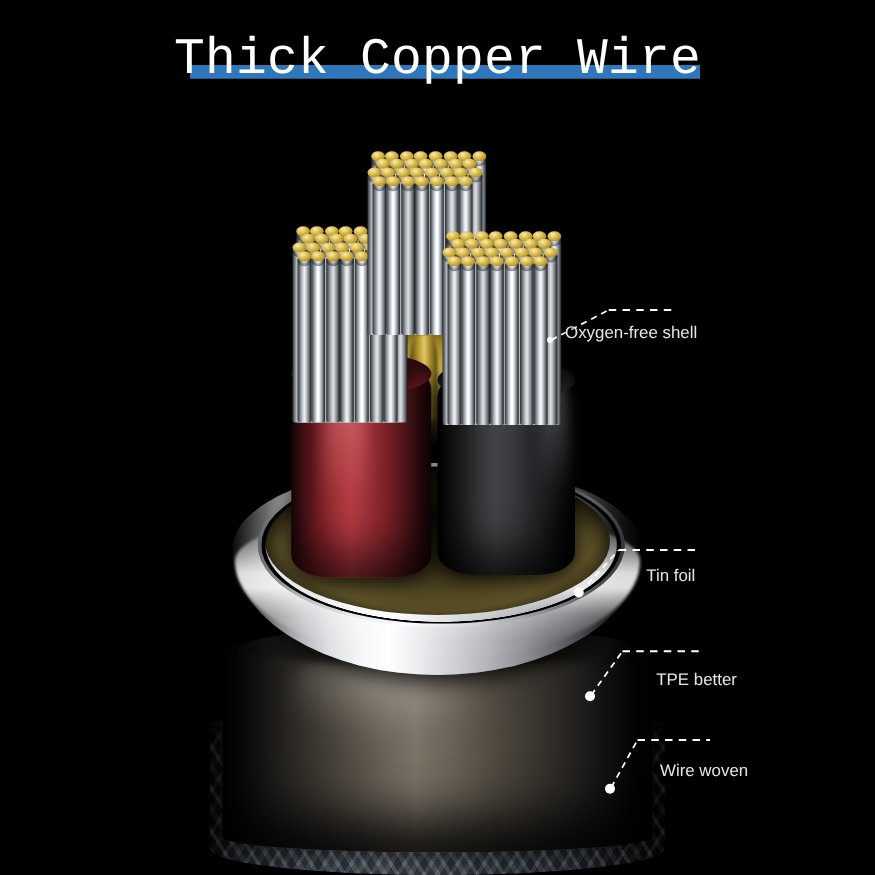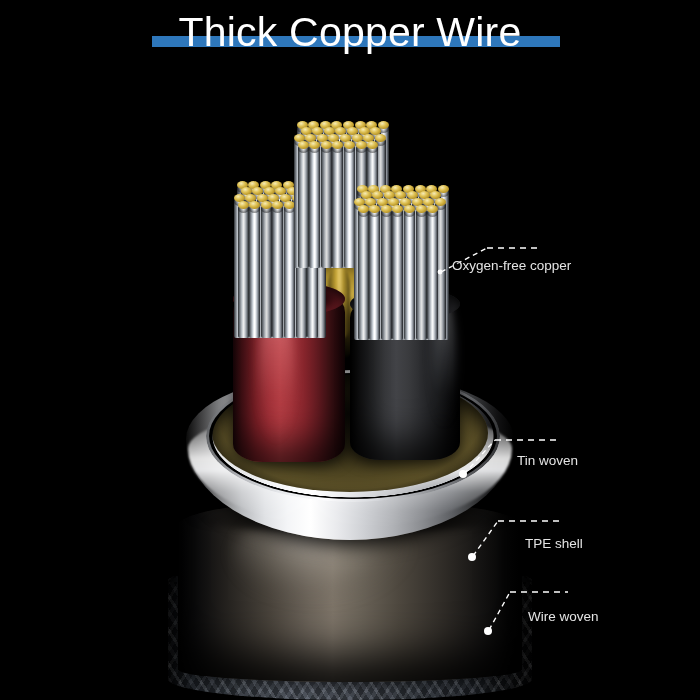--- a/index.html
+++ b/index.html
@@ -14,24 +14,25 @@
     height: 700px;
     background: #000000;
     overflow: hidden;
     font-family: "Liberation Sans", sans-serif;
     -webkit-font-smoothing: antialiased;
   }
 
   
   #header {
     position: absolute;
-    left: 0; top: 0;
+    left: 0; top: 16px;
     width: 612px;
     height: 110px;
     z-index: 60;
+    font-family: Liberation Mono, monospace;
   }
   #title-bar {
     position: absolute;
     left: 152px;
     top: 36px;
     width: 408px;
     height: 11px;
     background: #2e77bb;
     z-index: 1;
   }
@@ -719,19 +720,19 @@
         <line x1="495" y1="440" x2="560" y2="440" stroke="#ffffff" stroke-width="1.6" stroke-dasharray="6 5"></line>
         <circle cx="463" cy="474" r="4" fill="#ffffff"></circle>
         <line x1="473" y1="556" x2="498" y2="521" stroke="#ffffff" stroke-width="1.4" stroke-dasharray="5 4"></line>
         <line x1="498" y1="521" x2="560" y2="521" stroke="#ffffff" stroke-width="1.6" stroke-dasharray="6 5"></line>
         <circle cx="472" cy="557" r="4" fill="#ffffff"></circle>
         <line x1="489" y1="630" x2="510" y2="592" stroke="#ffffff" stroke-width="1.4" stroke-dasharray="5 4"></line>
         <line x1="510" y1="592" x2="568" y2="592" stroke="#ffffff" stroke-width="1.6" stroke-dasharray="6 5"></line>
         <circle cx="488" cy="631" r="4" fill="#ffffff"></circle>
       </svg>
 
-    <div class="anno-label" id="anno-0" style="left: 452px; top: 257px;">Oxygen-free copper</div>
-    <div class="anno-label" id="anno-1" style="left: 517px; top: 452px;">Tin woven</div>
-    <div class="anno-label" id="anno-2" style="left: 525px; top: 535px;">TPE shell</div>
+    <div class="anno-label" id="anno-0" style="left: 452px; top: 257px;">Oxygen-free shell</div>
+    <div class="anno-label" id="anno-1" style="left: 517px; top: 452px;">Tin foil</div>
+    <div class="anno-label" id="anno-2" style="left: 525px; top: 535px;">TPE better</div>
     <div class="anno-label" id="anno-3" style="left: 528px; top: 608px;">Wire woven</div>
   </div>
 
 </div>
 
 </body></html>

